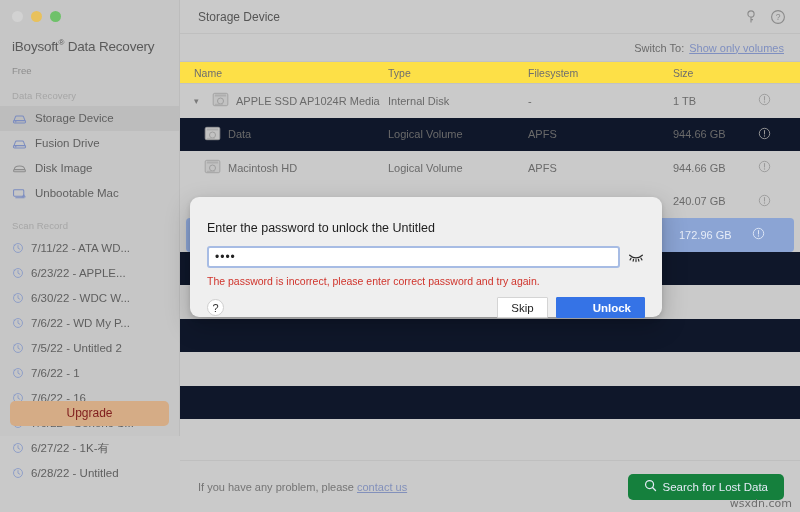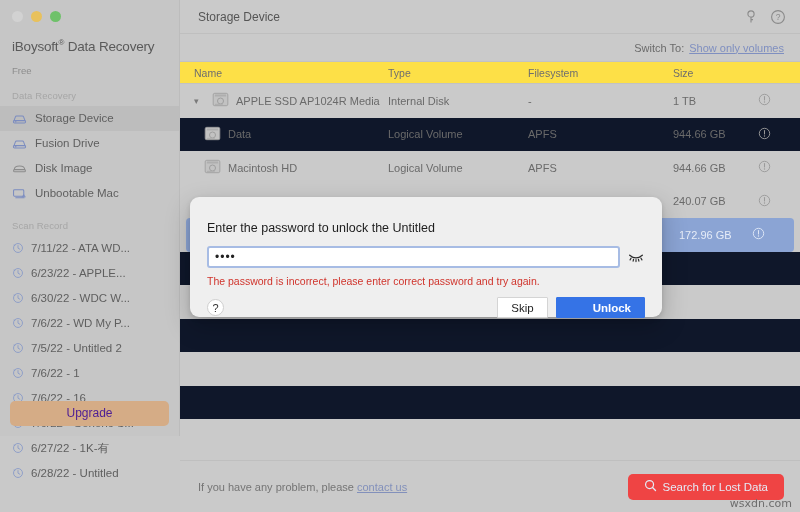--- a/index.html
+++ b/index.html
@@ -83,21 +83,21 @@
   }
   .rec-ico { width: 12px; height: 12px; flex: 0 0 12px; }
 
   .upgrade {
     position: absolute;
     left: 10px; right: 10px; bottom: 10px;
     height: 25px; line-height: 25px;
     text-align: center;
     border-radius: 5px;
     background: #d5ac86;
-    color: #4c1d95;
+    color: #7f1d1d;
     font-size: 12px;
   }
 
   
   .main {
     flex: 1 1 auto;
     height: 512px;
     display: flex; flex-direction: column;
     background: #cacaca;
     position: relative;
@@ -158,21 +158,21 @@
     gap: 4px;
     background: #cacaca;
   }
   .bottom-text { font-size: 11px; color: #757575; }
   .bottom-text a { color: #8290bb; text-decoration: underline; }
   .search-btn {
     margin-left: auto;
     height: 26px;
     padding: 0 16px;
     border-radius: 5px;
-    background: #ef4444;
+    background: #15803d;
     color: #e4eaf6;
     font-size: 11.5px;
     display: flex; align-items: center; gap: 6px;
   }
   .watermark {
     position: absolute;
     right: 8px; bottom: 2px;
     font-size: 11px;
     color: #6d6d6d;
     font-family: "DejaVu Sans", sans-serif;

